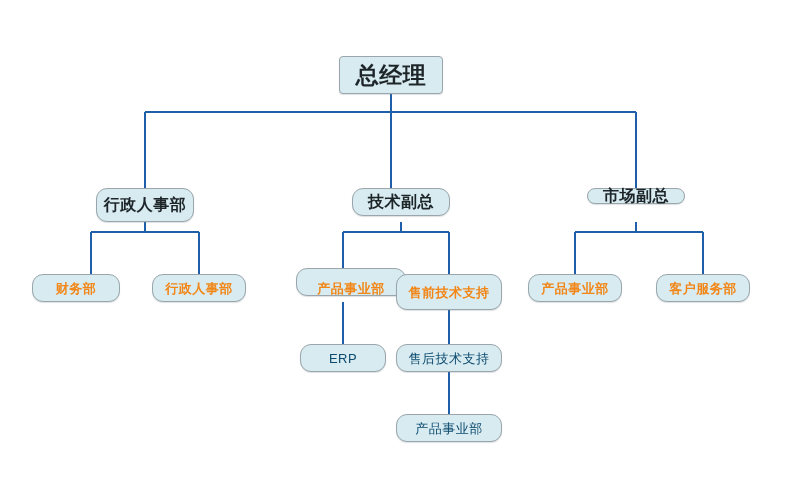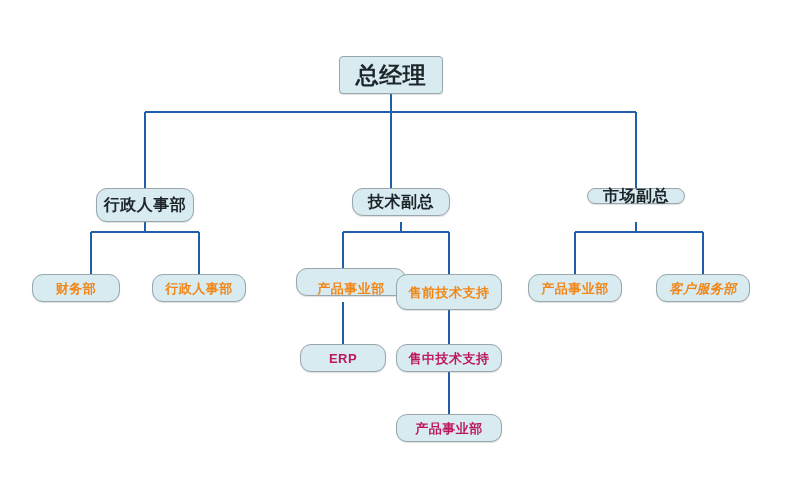--- a/index.html
+++ b/index.html
@@ -57,23 +57,23 @@
     color: #1d2529;
     font-size: 16px;
     font-weight: bold;
   }
   .level-dept .node-label {
     color: #f28617;
     font-size: 13px;
     font-weight: bold;
   }
   .level-sub .node-label {
-    color: #be185d;
+    color: #0c4a6e;
     font-size: 13px;
-    font-weight: bold;
+    font-weight: normal;
   }
 </style>
 </head>
 <body>
 
 <div id="org-chart">
 
   <svg id="connector-layer" viewBox="0 0 800 500" width="800" height="500">
     <g fill="none" stroke="#1f5fa9" stroke-width="2.2" shape-rendering="crispEdges">
 
@@ -134,29 +134,29 @@
   </div>
 
   <div class="node level-dept" style="left:396px; top:274px; width:106px; height:36px;">
     <span class="node-label">售前技术支持</span>
   </div>
 
   <div class="node level-dept" style="left:528px; top:274px; width:94px; height:28px;">
     <span class="node-label">产品事业部</span>
   </div>
 
-  <div class="node level-dept" style="left:656px; top:274px; width:94px; height:28px;font-style:italic;">
+  <div class="node level-dept" style="left:656px; top:274px; width:94px; height:28px;">
     <span class="node-label">客户服务部</span>
   </div>
 
   <div class="node level-sub" style="left:300px; top:344px; width:86px; height:28px;">
     <span class="node-label">ERP</span>
   </div>
 
   <div class="node level-sub" style="left:396px; top:344px; width:106px; height:28px;">
-    <span class="node-label">售中技术支持</span>
+    <span class="node-label">售后技术支持</span>
   </div>
 
   <div class="node level-sub" style="left:396px; top:414px; width:106px; height:28px;">
     <span class="node-label">产品事业部</span>
   </div>
 
 </div>
 
 </body></html>

